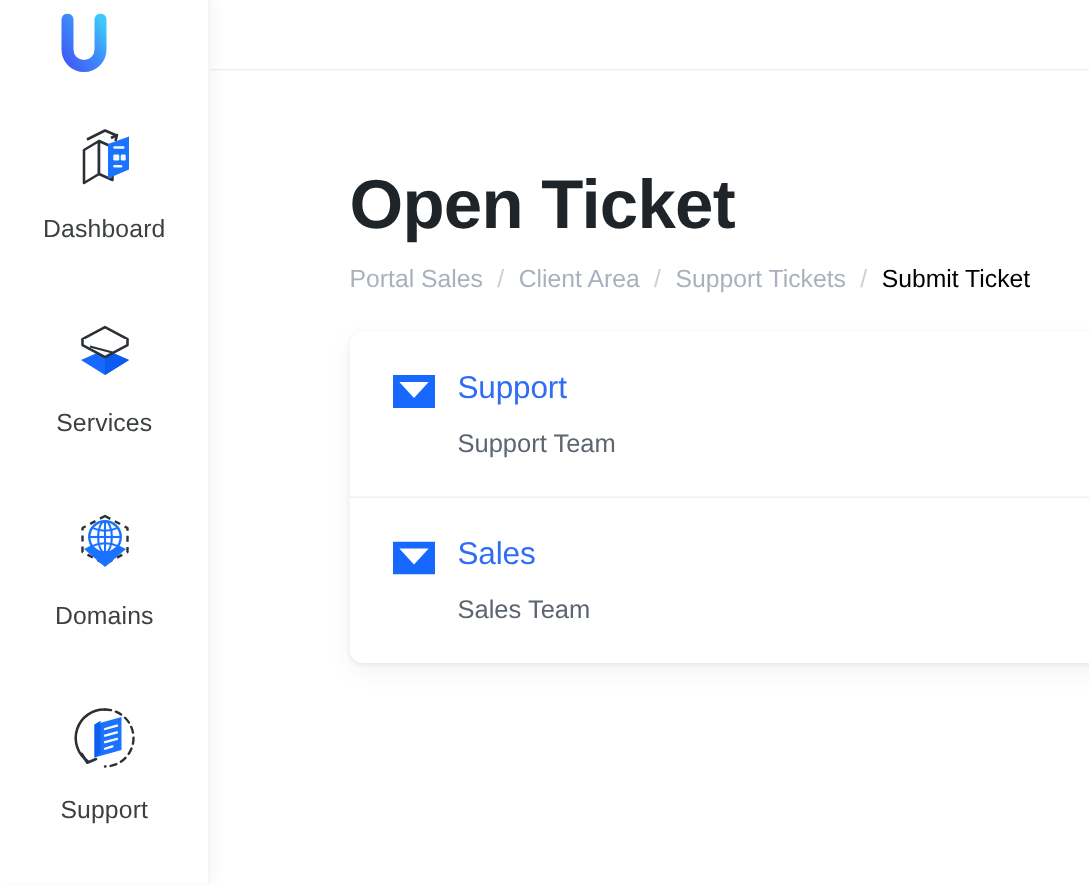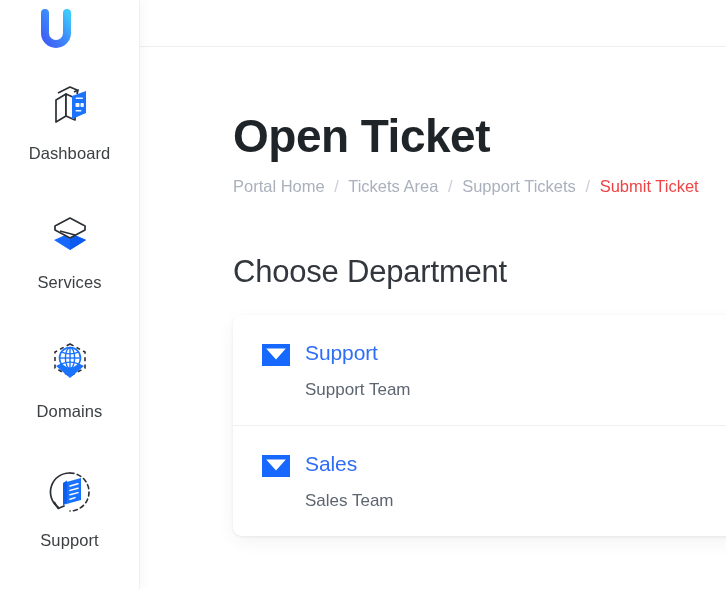--- a/index.html
+++ b/index.html
@@ -129,21 +129,21 @@
   }
   .breadcrumb a {
     color: #a9b1bd;
     text-decoration: none;
   }
   .breadcrumb .sep {
     color: #c9cfd8;
     padding: 0 5px;
   }
   .breadcrumb .current {
-    color: #ef4444;
+    color: #000000;
   }
 
   .section-title {
     margin: 0;
     padding-top: 56px;
     font-size: 31px;
     line-height: 38px;
     font-weight: 400;
     color: #32373d;
     letter-spacing: -0.2px;
@@ -291,30 +291,29 @@
   </aside>
 
   <main class="main">
     <div class="topbar"></div>
 
     <div class="content">
 
       <h1 class="page-title">Open Ticket</h1>
 
       <div class="breadcrumb">
-        <a href="#">Portal Home</a>
+        <a href="#">Portal Sales</a>
         <span class="sep">/</span>
-        <a href="#">Tickets Area</a>
+        <a href="#">Client Area</a>
         <span class="sep">/</span>
         <a href="#">Support Tickets</a>
         <span class="sep">/</span>
         <span class="current">Submit Ticket</span>
       </div>
 
-      <h2 class="section-title">Choose Department</h2>
 
       <div class="dept-card">
 
         <div class="dept-row">
           <span class="dept-icon">
             <svg width="28" height="22" viewBox="0 0 28 22" aria-hidden="true">
               <rect x="0" y="0" width="28" height="22" fill="#1668ff"></rect>
               <path d="M4.2 4.6 L23.8 4.6 L14 15.4 Z" fill="#ffffff"></path>
             </svg>
           </span>

